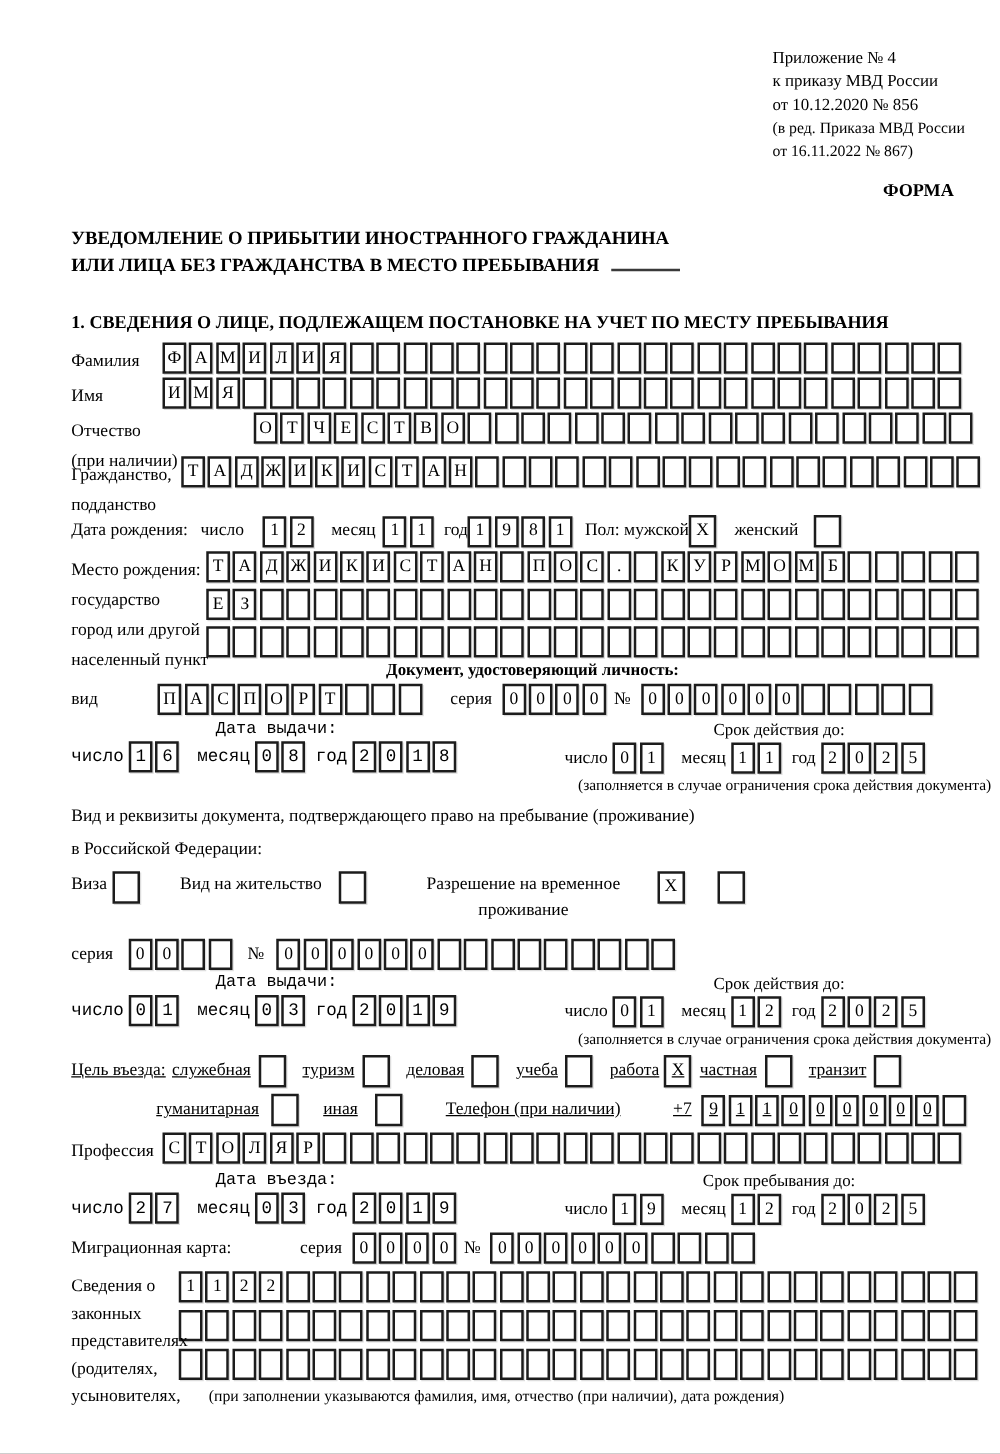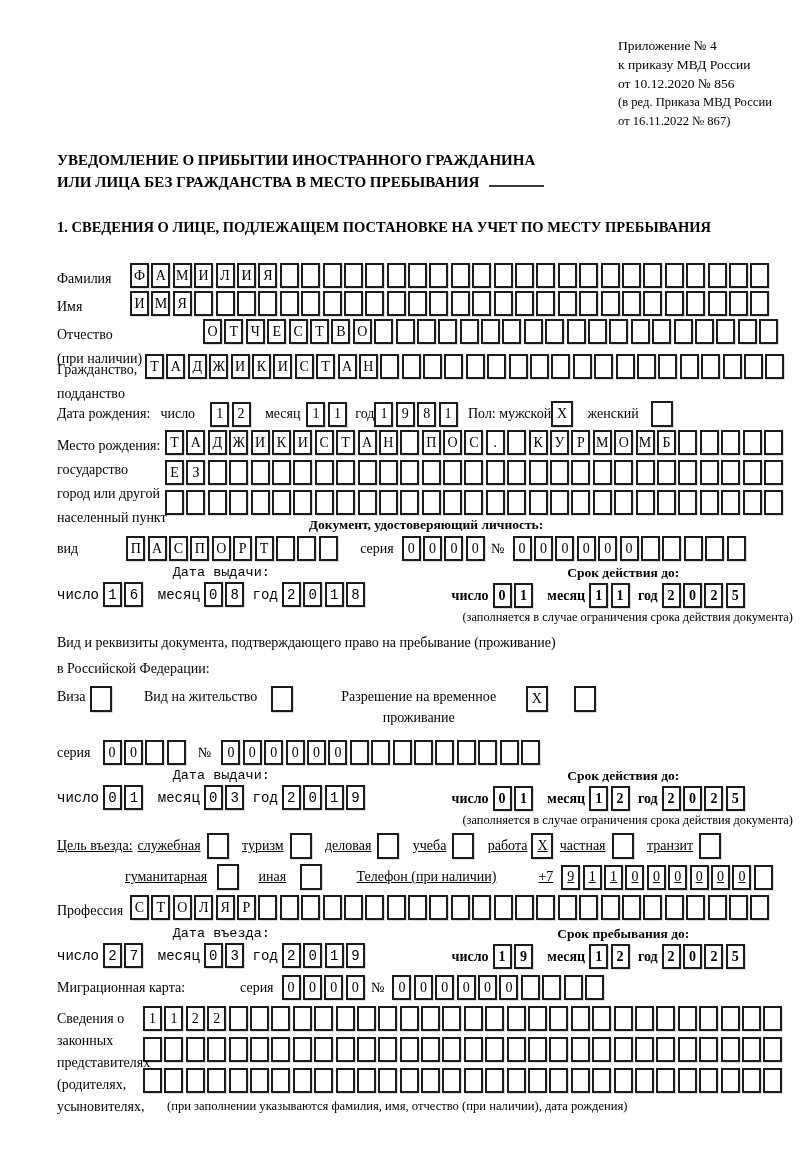--- a/index.html
+++ b/index.html
@@ -11,21 +11,21 @@
   .content { padding:36px 5px 0 57px; }
 
   
   .annex { margin-left:561px; font-size:13.5px; line-height:19px; }
   .annex .note-line { font-size:12.6px; }
   .forma { text-align:right; padding-right:32px; font-weight:bold; font-size:14.5px; margin-top:14px; }
 
   .title { font-weight:bold; font-size:15px; margin-top:18px; line-height:22px; }
   .title .blank { display:inline-block; width:55px; border-bottom:2px solid #3a3a3a; height:13px; margin-left:10px; }
 
-  .section-heading { font-weight:bold; font-size:14.5px; margin-top:26px; margin-bottom:27px; white-space:nowrap; }
+  .section-heading { font-weight:bold; font-size:14.5px; margin-top:26px; margin-bottom:7px; white-space:nowrap; }
 
   
   .cells { display:flex; flex-wrap:nowrap; }
   .cell {
     display:inline-flex; flex:none; align-items:center; justify-content:center;
     width:19px; height:25px; border:2px solid #1c1c1c; margin-right:2.4px;
     font-size:14px; background:#fff; box-shadow:1px 1px 0 #ddd;
   }
   .box { width:22px; height:26px; }
 
@@ -42,21 +42,21 @@
   .inline-row { display:flex; align-items:center; font-size:14px; margin-bottom:3px; }
   .inline-row .t { white-space:nowrap; }
 
   .doc-heading { text-align:center; font-weight:bold; font-size:13.5px; margin:2px 0 3px 0; }
 
   .vid-row { display:flex; align-items:center; font-size:14px; margin-bottom:4px; }
 
   .dates-row { display:flex; margin-top:2px; }
   .date-col { }
   .date-col.left { width:330px;font-family:Liberation Mono, monospace; }
-  .date-col.right { margin-left:66px; width:345px;font-weight:bold; }
+  .date-col.right { margin-left:66px; width:345px; }
   .date-heading { text-align:center; font-size:13.5px; margin-bottom:2px; }
   .date-boxes { display:flex; align-items:center; font-size:14px; }
   .date-boxes .t { margin-right:4px; white-space:nowrap; }
   .date-boxes .sp1 { margin-left:12px; } .date-boxes .sp2 { margin-left:6px; }
   .fill-note { text-align:right; font-size:12.4px; margin:2px 2px 5px 0; }
 
   .intro { font-size:14px; line-height:26px; }
 
   .res-options { display:flex; align-items:flex-start; font-size:14px; margin:4px 0 12px 0; }
   .opt { display:flex; align-items:flex-start; }
@@ -83,20 +83,21 @@
   <div class="content">
 
     <div class="annex">
       <div>Приложение № 4</div>
       <div>к приказу МВД России</div>
       <div>от 10.12.2020 № 856</div>
       <div class="note-line">(в ред. Приказа МВД России</div>
       <div class="note-line">от 16.11.2022 № 867)</div>
     </div>
 
+    <div class="forma">ФОРМА</div>
 
     <div class="title">
       <div>УВЕДОМЛЕНИЕ О ПРИБЫТИИ ИНОСТРАННОГО ГРАЖДАНИНА</div>
       <div><span>ИЛИ ЛИЦА БЕЗ ГРАЖДАНСТВА В МЕСТО ПРЕБЫВАНИЯ</span><span class="blank"></span></div>
     </div>
 
     <div class="section-heading">1. СВЕДЕНИЯ О ЛИЦЕ, ПОДЛЕЖАЩЕМ ПОСТАНОВКЕ НА УЧЕТ ПО МЕСТУ ПРЕБЫВАНИЯ</div>
 
     <div class="frow">
       <span class="flabel">Фамилия</span>

